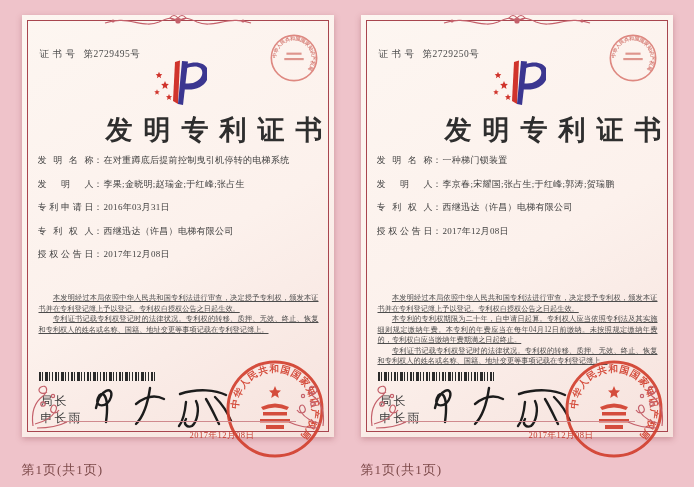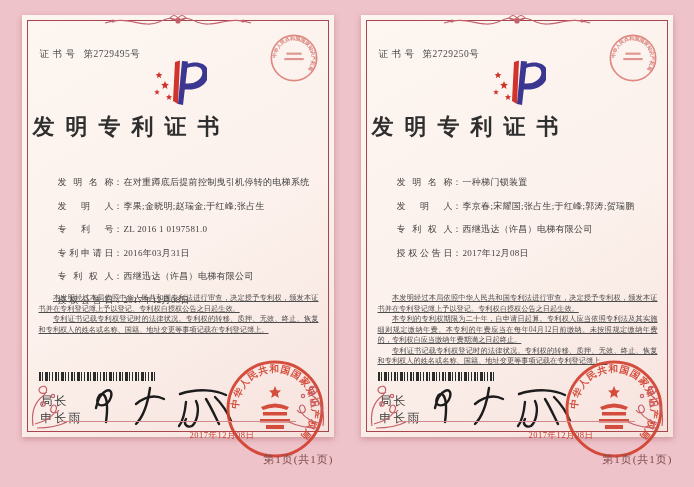--- a/index.html
+++ b/index.html
@@ -27,26 +27,26 @@
   .corner.right { right:7px; transform:scaleX(-1); }
 
   .certno { position:absolute; left:18px; top:33px; font-size:9.5px; color:#4a4a4a; letter-spacing:.5px; }
   .certno .lbl { display:inline-block; width:36px; text-align:justify; text-align-last:justify; margin-right:5px; }
 
   .top-seal { position:absolute; right:13px; top:16px; opacity:.85; }
 
   .logo { position:absolute; left:50%; top:40px; transform:translateX(-50%); }
 
   .title {
-    position:absolute; top:97px; left:0; right:0; text-align:left;
-    font-size:22px; font-weight:bold; color:#2e2e2e;
+    position:absolute; top:97px; left:0; right:0; text-align:right;
+    font-size:27px; font-weight:bold; color:#2e2e2e;
     letter-spacing:11px; text-indent:11px;
   }
 
-  .fields { position:absolute; left:36px; right:16px; top:134px; font-size:9px; color:#3f3f3f;margin-top:22px; }
+  .fields { position:absolute; left:16px; right:16px; top:134px; font-size:9px; color:#3f3f3f; }
   .frow { height:23.5px; line-height:23.5px; white-space:nowrap; overflow:hidden; }
   .flabel { display:inline-block; width:56px; text-align:justify; text-align-last:justify; vertical-align:top; }
   .colon { margin-right:1px; }
   .fval { letter-spacing:.3px; }
 
   .body-text { position:absolute; left:17px; right:15px; top:278px; font-size:7.2px; line-height:10.5px; color:#4c4c4c; text-align:justify;text-decoration:underline; }
   .body-text p { text-indent:2em; }
 
   .barcode {
     position:absolute; left:17px; top:357px; width:118px; height:9px;
@@ -55,21 +55,21 @@
       #2b2b2b 3px 4px, #f9efe9 4px 6px,
       #2b2b2b 6px 9px, #f9efe9 9px 10px,
       #2b2b2b 10px 11px,#f9efe9 11px 13px,
       #2b2b2b 13px 14px,#f9efe9 14px 16px);
   }
 
   .director { position:absolute; left:19px; top:378px; font-size:12px; color:#3c3c3c; line-height:17px; letter-spacing:2px; }
   .signature { position:absolute; left:62px; top:363px; }
   .big-seal { position:absolute; right:9px; top:344px; opacity:.92; }
   .seal-date { position:absolute; left:168px; top:415px; font-size:8.5px; color:#c5392c; letter-spacing:.5px; }
-  .footer { position:absolute; left:0; right:0; top:437px; text-align:right; font-size:11px; color:#7d4a4a; letter-spacing:1px; }
+  .footer { position:absolute; left:0; right:0; top:446px; text-align:left; font-size:13px; color:#7d4a4a; letter-spacing:1px; }
 </style>
 </head>
 <body>
 
 <div class="cert">
   <div class="frame"></div>
 
   <svg class="top-ornament" width="170" height="20" viewBox="0 0 170 20">
     <g stroke="#c4606a" fill="none" stroke-width="1.2">
       <path d="M12 11 C34 3 50 17 66 10 C76 5 80 5 85 10"></path>
@@ -112,23 +112,20 @@
   </svg>
 
   <div class="title">发明专利证书</div>
 
   <div class="fields">
     <div class="frow">
       <span class="flabel">发明名称</span><span class="colon">：</span><span class="fval">在对重蹲底后提前控制曳引机停转的电梯系统</span>
     </div>
     <div class="frow">
       <span class="flabel">发明人</span><span class="colon">：</span><span class="fval">李果;金晓明;赵瑞金;于红峰;张占生</span>
-    </div>
-    <div class="frow">
-      <span class="flabel">专利号</span><span class="colon">：</span><span class="fval">ZL 2016 1 0197581.0</span>
     </div>
     <div class="frow">
       <span class="flabel">专利申请日</span><span class="colon">：</span><span class="fval">2016年03月31日</span>
     </div>
     <div class="frow">
       <span class="flabel">专利权人</span><span class="colon">：</span><span class="fval">西继迅达（许昌）电梯有限公司</span>
     </div>
     <div class="frow">
       <span class="flabel">授权公告日</span><span class="colon">：</span><span class="fval">2017年12月08日</span>
     </div>

